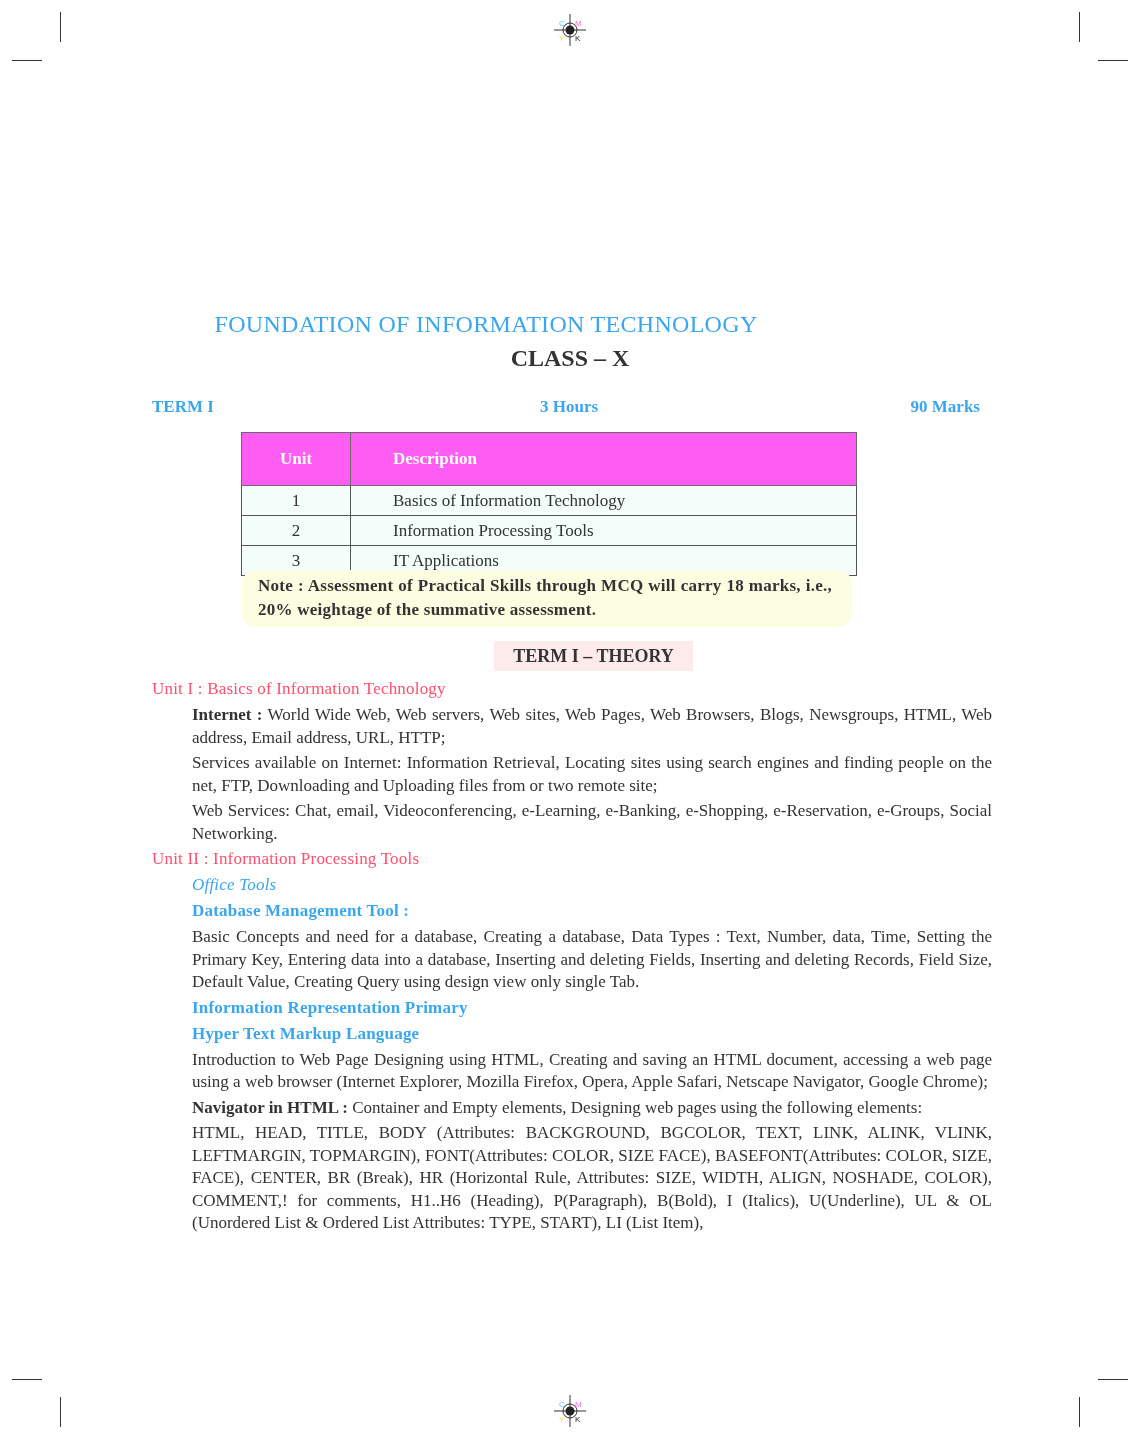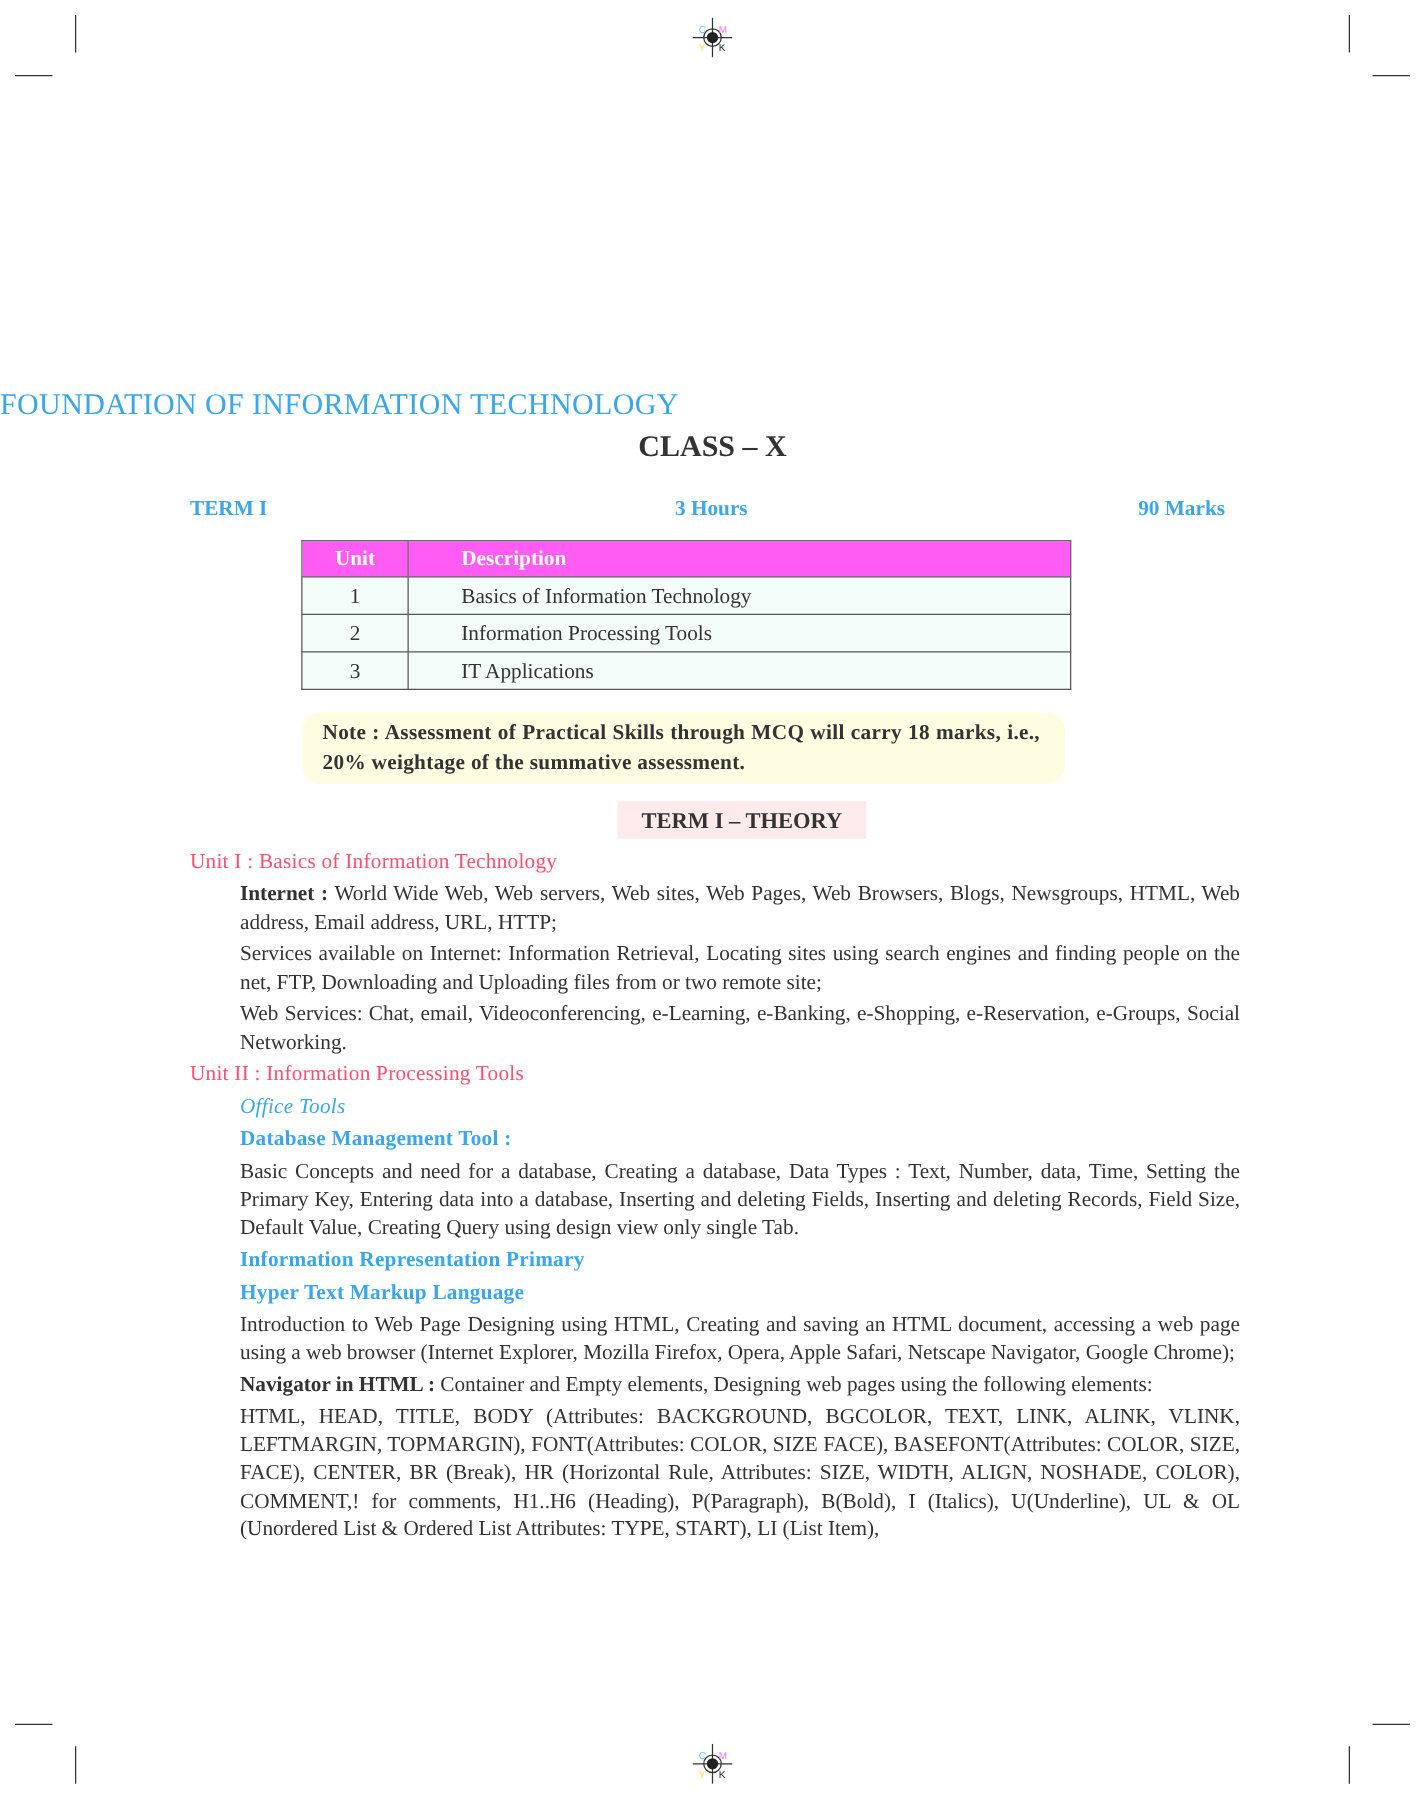--- a/index.html
+++ b/index.html
@@ -26,20 +26,21 @@
       position: absolute;
       width: 32px;
       height: 32px;
     }
     .reg svg { display: block; }
 
     .title {
       position: absolute;
       left: 0;
       width: 972px;
+      text-align: center;
       top: 311px;
       font-size: 24px;
       color: #3aa6ee;
       letter-spacing: 0.3px;
     }
     .subtitle {
       position: absolute;
       left: 0;
       width: 1140px;
       text-align: center;
@@ -68,21 +69,21 @@
       left: 241px;
       width: 616px;
       border-collapse: collapse;
       font-size: 17px;
     }
     table.units th {
       background: #ff5cf4;
       color: #ffffff;
       font-weight: bold;
       height: 28px;
-      padding: 0;
+      padding: 12px;
       text-align: left;
       border: 1px solid #6a6a6a;
     }
     table.units td {
       background: #f3fdf9;
       height: 29px;
       padding: 0;
       border: 1px solid #555;
       color: #333;
     }

